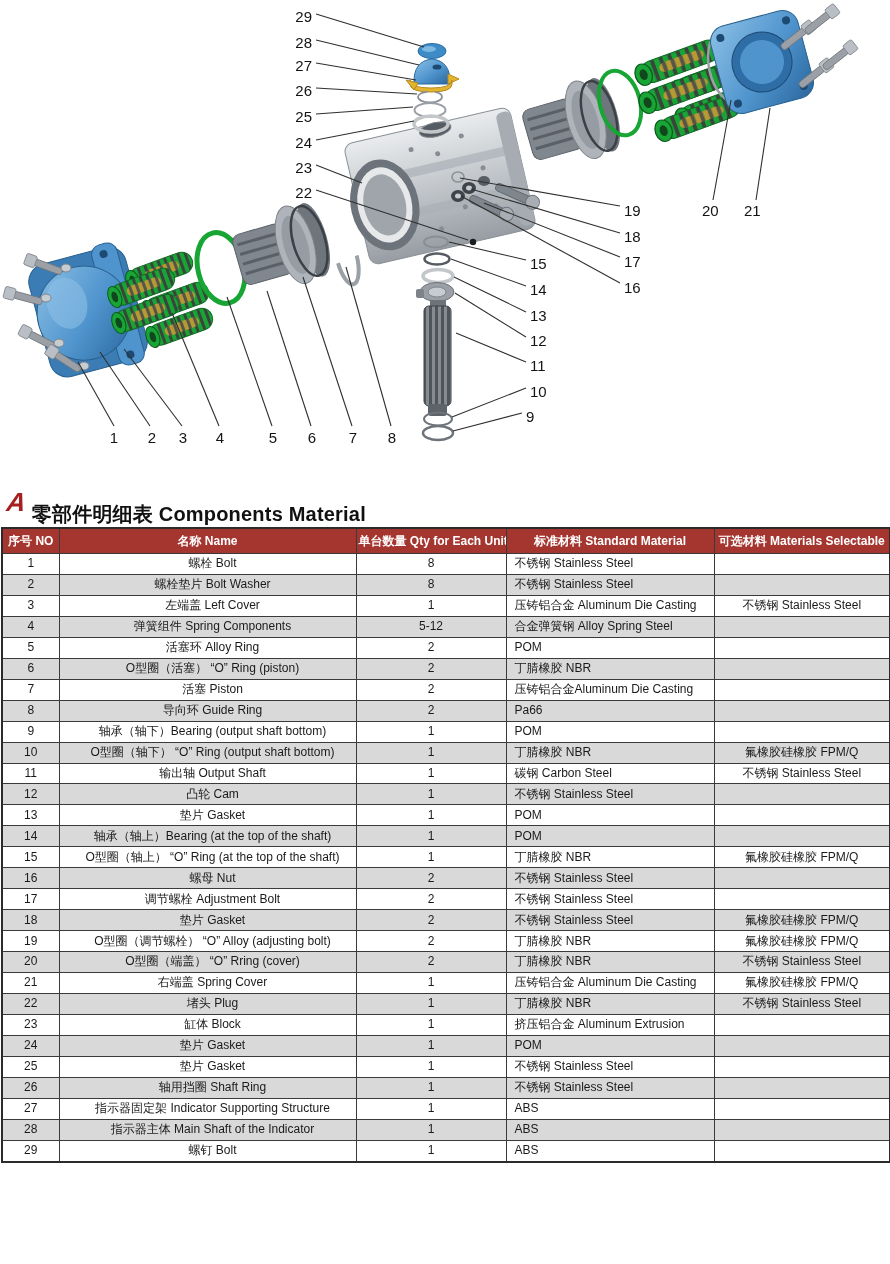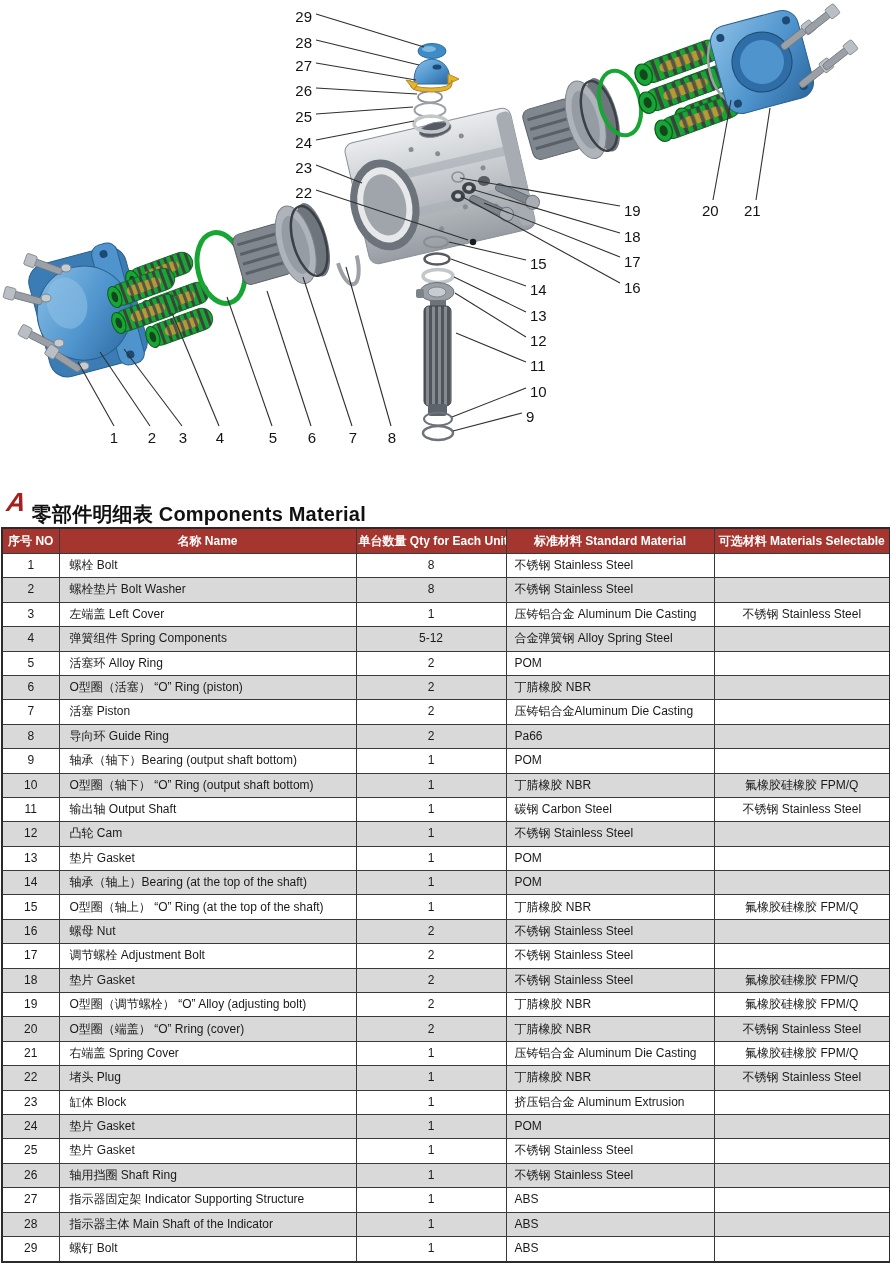--- a/index.html
+++ b/index.html
@@ -5,35 +5,35 @@
   html,body{margin:0;padding:0;}
   body{
     width:890px;height:1264px;background:#ffffff;position:relative;overflow:hidden;
     font-family:"Liberation Sans",sans-serif;color:#1a1a1a;
   }
   .diagram-wrap{position:absolute;top:0;left:0;width:890px;height:470px;}
   .title-row{position:absolute;top:486px;left:7px;height:32px;display:flex;align-items:center;gap:6px;}
   .logo-mark{font-style:italic;font-weight:bold;font-size:26px;color:#a6201f;line-height:1;transform:skewX(-8deg);}
   .page-title{font-size:20px;font-weight:bold;color:#111;letter-spacing:0.2px;margin-top:24px;}
   table.ctable{
-    position:absolute;top:527px;left:1px;width:888px;height:736px;
+    position:absolute;top:527px;left:1px;width:888px;height:636px;
     border-collapse:collapse;table-layout:fixed;
     border:2px solid #2b2b2b;
   }
   .ctable th{
     background:#a5352f;color:#ffffff;font-weight:bold;font-size:12px;
     height:24px;padding:0 2px;border:1px solid #3a3a3a;white-space:nowrap;overflow:hidden;
   }
   .ctable td{
     font-size:12px;padding:0;border:1px solid #3a3a3a;background:#ffffff;
     white-space:nowrap;overflow:hidden;vertical-align:middle;line-height:1.1;
   }
   .ctable tr.alt td{background:#d9d9d9;}
   td.c-no,td.c-qty,td.c-sel{text-align:center;}
-  td.c-name{text-align:left;padding-left:10px;}
+  td.c-name{text-align:center;padding-left:10px;}
   td.c-std{text-align:left;padding-left:8px;}
   .callout{font-size:15px;fill:#141414;}
   .lead{stroke:#2f2f2f;stroke-width:1.1;fill:none;}
 </style>
 </head>
 <body>
 
 <div class="diagram-wrap">
 <svg width="890" height="470" viewBox="0 0 890 470" xmlns="http://www.w3.org/2000/svg">
   <defs>

